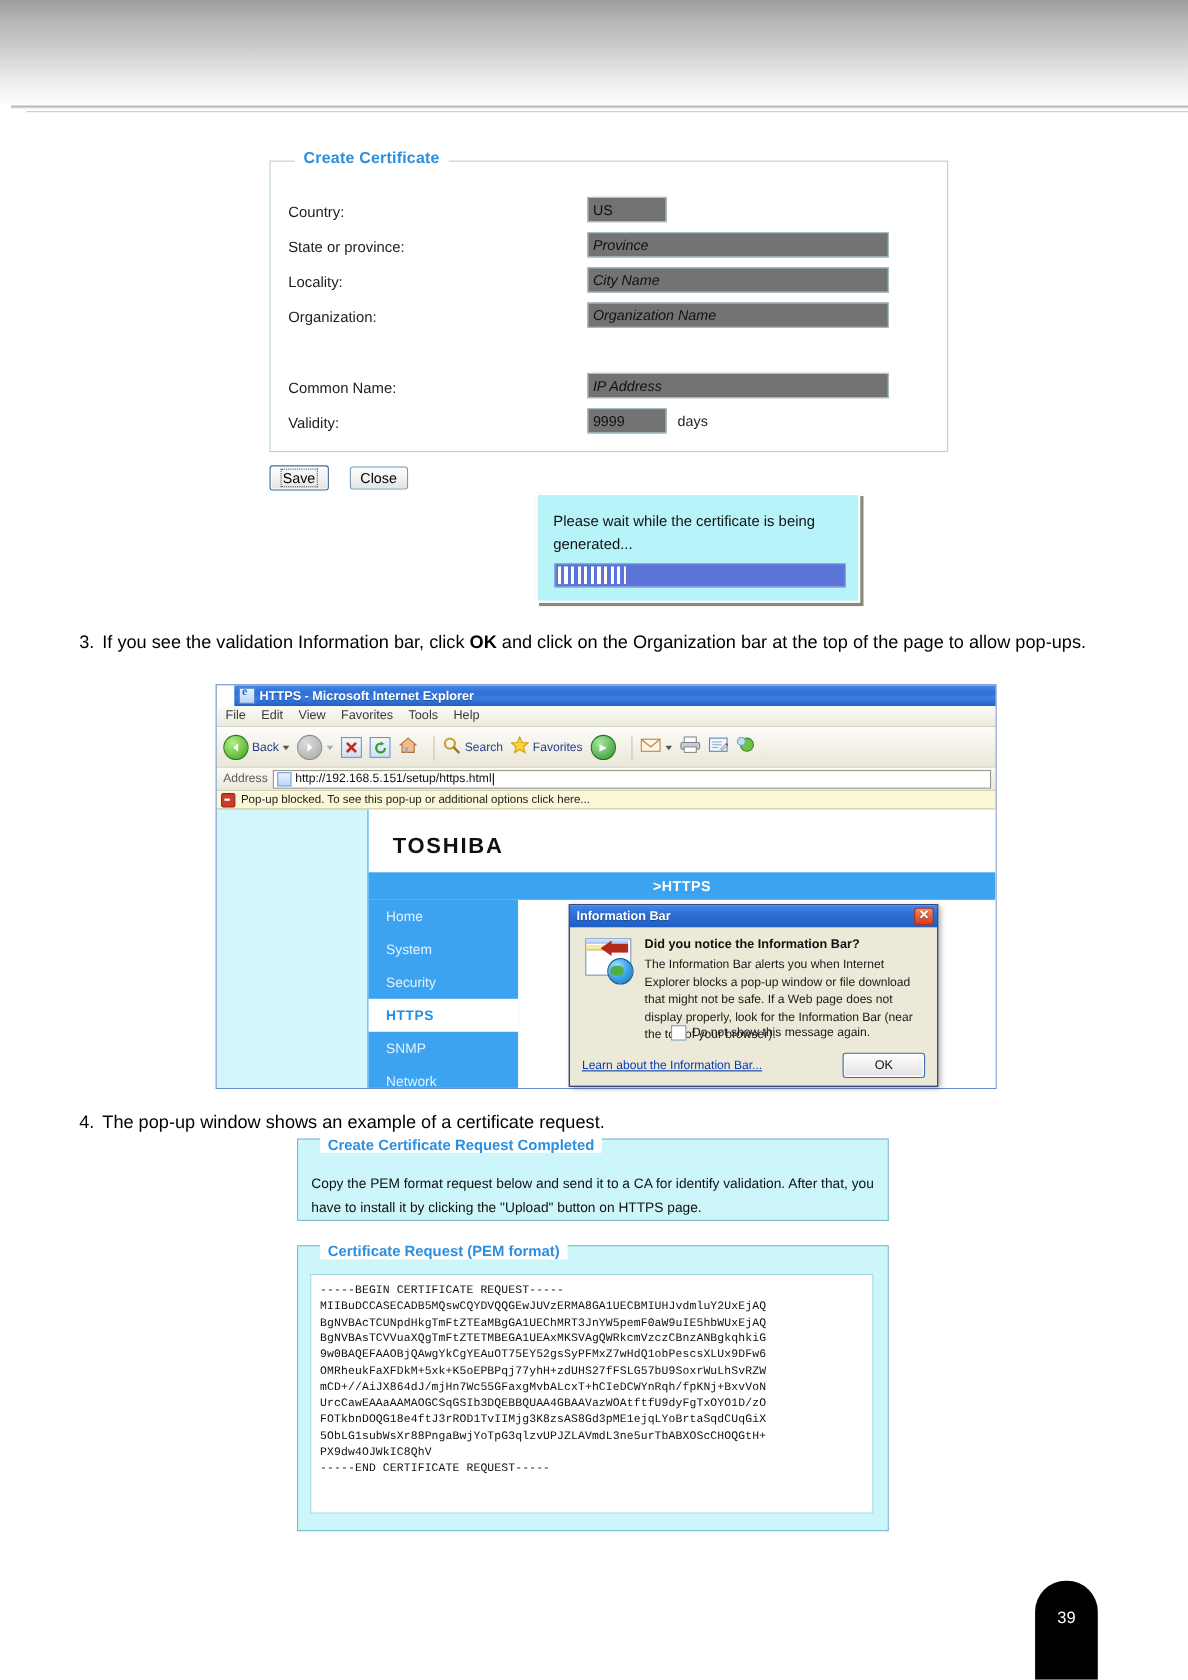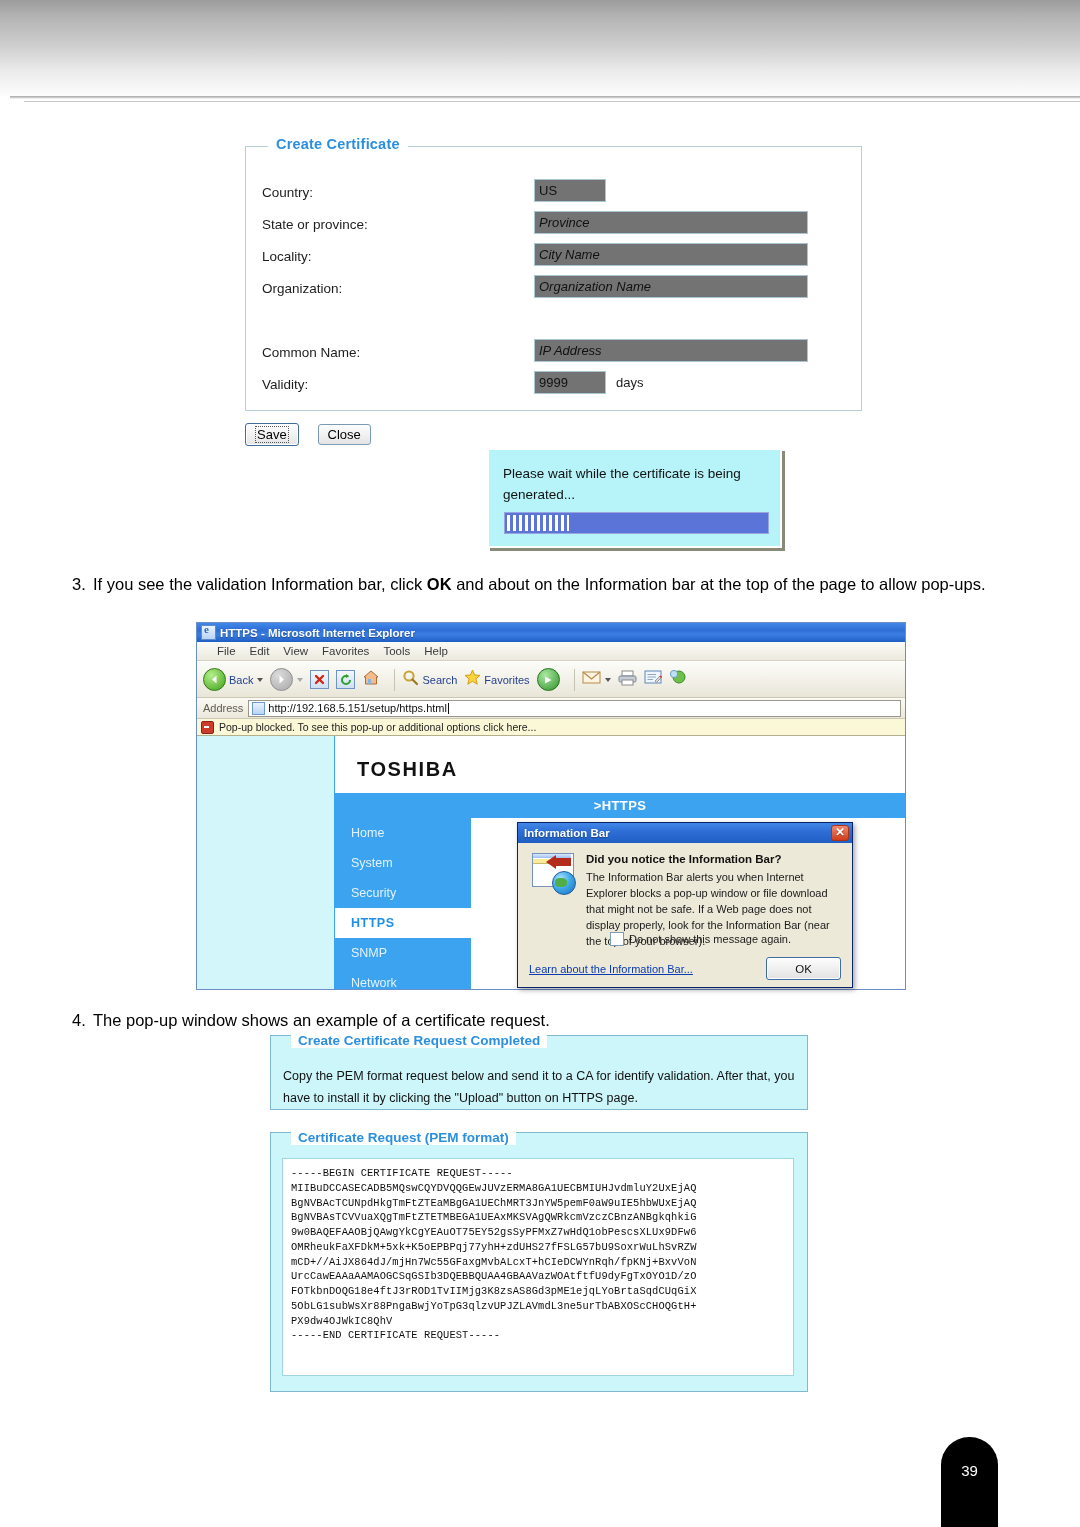--- a/index.html
+++ b/index.html
@@ -163,21 +163,21 @@
   .ie-window {
     position: absolute;
     left: 196px; top: 622px;
     width: 710px; height: 368px;
     background: #ffffff;
     border: 1px solid #6a8ec8;
     box-sizing: border-box;
     overflow: hidden;
   }
   .ie-titlebar {
-    position: absolute; left: 0; top: 0;
+    position: absolute; left: 16px; top: 0;
     width: 100%; height: 19px;
     background: linear-gradient(to bottom,#4287e8 0%,#2e6fd6 38%,#3b7ee2 60%,#1f5fc4 100%);
     display: flex; align-items: center;
   }
   .ie-title-icon {
     width: 13px; height: 13px; margin: 0 4px 0 4px;
     background: linear-gradient(to bottom,#eaf3ff,#b9d4f5);
     border: 1px solid #5d8cc8;
     position: relative;
   }
@@ -189,21 +189,21 @@
   }
   .ie-title-text {
     font-size: 11.5px; color: #ffffff; font-weight: bold;
     text-shadow: 0 1px 1px rgba(0,0,0,.35);
   }
   .ie-menubar {
     position: absolute; left: 0; top: 19px;
     width: 100%; height: 19px;
     background: linear-gradient(to bottom,#fbfbf7,#eceade);
     border-bottom: 1px solid #d6d2c2;
-    display: flex; align-items: center; padding-left: 20px;
+    display: flex; align-items: center; padding-left: 8px;
     box-sizing: border-box;
   }
   .ie-menu-item {
     font-size: 11.5px; color: #3a3a3a; margin-right: 14px;
     cursor: default;
   }
   .ie-toolbar {
     position: absolute; left: 0; top: 39px;
     width: 100%; height: 36px;
     background: linear-gradient(to bottom,#fcfcf9,#e9e6d8);
@@ -525,21 +525,21 @@
 
 <div class="wait-dialog">
   <div class="wait-text">Please wait while the certificate is being generated...</div>
   <div class="wait-bar">
     <div class="wait-bar-fill"></div>
   </div>
 </div>
 
 <div class="step" style="left:72px; top:573px; width:940px;">
   <span class="num">3.</span>
-  <span class="body"><span>If you see the validation Information bar, click </span><b>OK</b><span> and about on the Information bar at the top of the page to allow pop-ups.</span></span>
+  <span class="body"><span>If you see the validation Information bar, click </span><b>OK</b><span> and click on the Organization bar at the top of the page to allow pop-ups.</span></span>
 </div>
 
 <div class="ie-window">
 
   <div class="ie-titlebar">
     <span class="ie-title-icon"></span>
     <span class="ie-title-text">HTTPS - Microsoft Internet Explorer</span>
   </div>
 
   <div class="ie-menubar">

